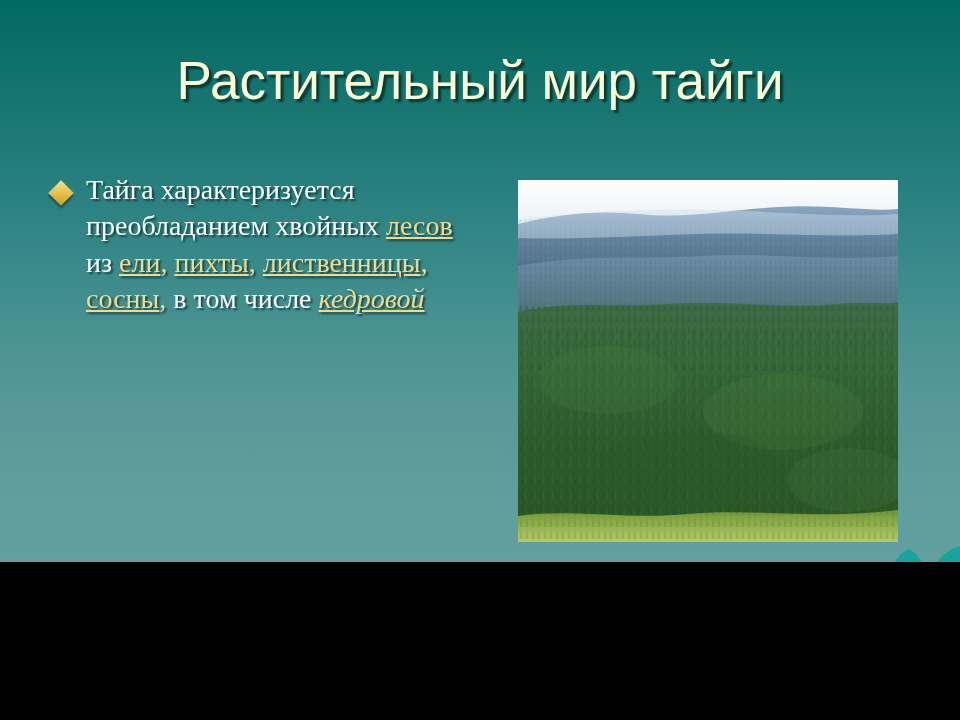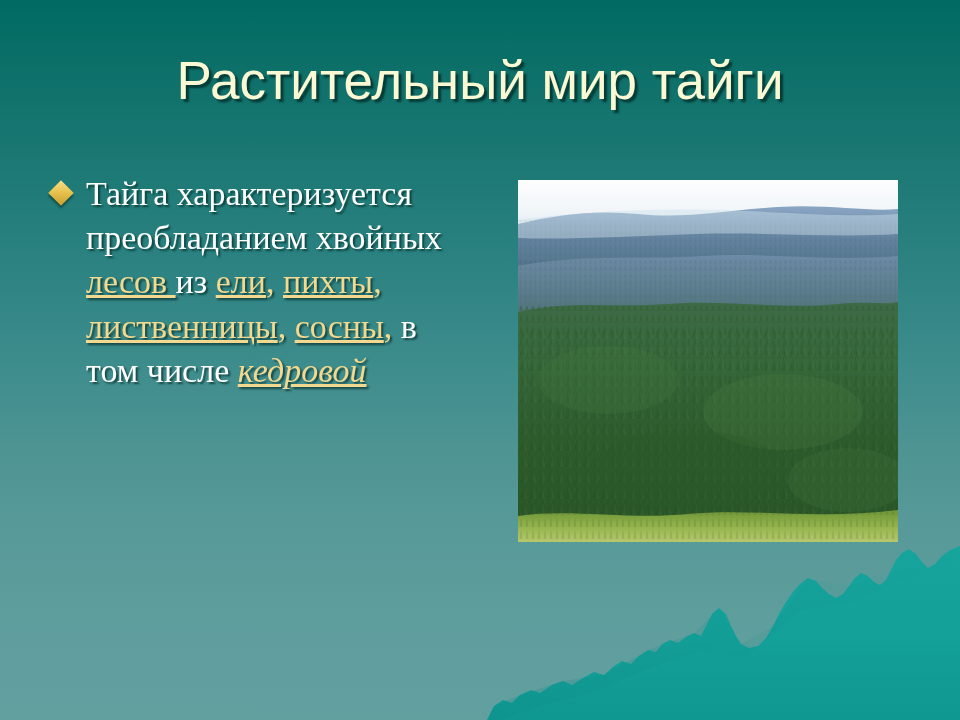--- a/index.html
+++ b/index.html
@@ -3,21 +3,21 @@
 <meta charset="utf-8">
 <style>
   html, body {
     margin: 0;
     padding: 0;
     background: #000;
   }
   #slide {
     position: relative;
     width: 960px;
-    height: 720px;
+    height: 562px;
     overflow: hidden;
     background: linear-gradient(to bottom,
       #006b62 0%,
       #0d7069 10%,
       #1b7873 22%,
       #2b8281 36%,
       #3d8c8c 50%,
       #4d9493 62%,
       #589a99 74%,
       #5e9e9d 86%,
@@ -69,21 +69,21 @@
     height: 18px;
     margin-top: 12px;
     margin-right: 16px;
     background: linear-gradient(135deg, #f6e08a 0%, #e8c451 45%, #c99f2c 100%);
     transform: rotate(45deg);
     box-shadow: 2px 2px 2px rgba(0, 40, 36, 0.55);
   }
   .bullet-text {
     flex: 1 1 auto;
     font-family: "Liberation Serif", serif;
-    font-size: 34px;
+    font-size: 28px;
     line-height: 1.30;
     color: #ffffff;
     text-shadow: 2px 2px 2px rgba(0, 40, 36, 0.70);
   }
   .lnk {
     color: #f2d98f;
     text-decoration: underline;
     text-underline-offset: 2px;
   }
   .lnk-plain {

